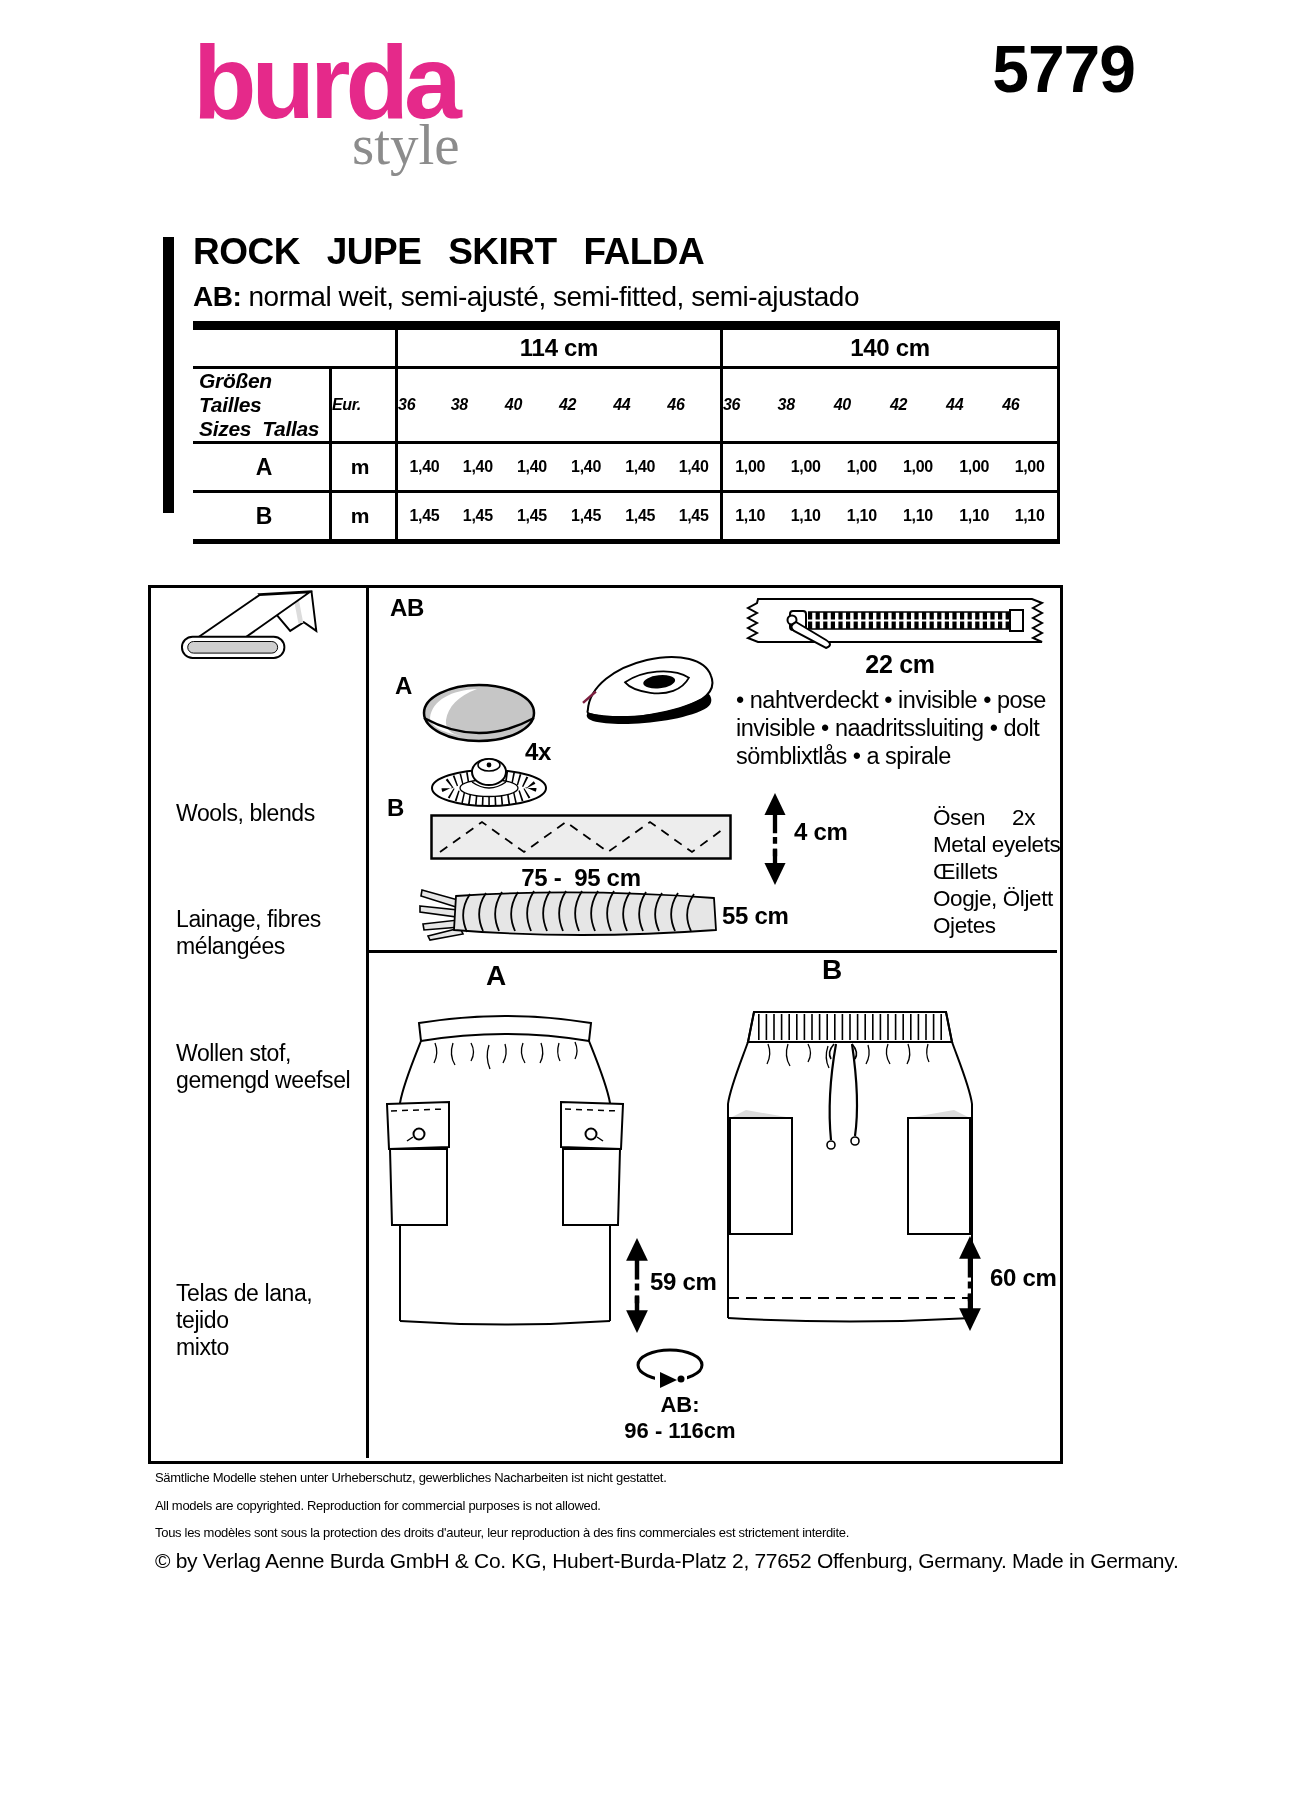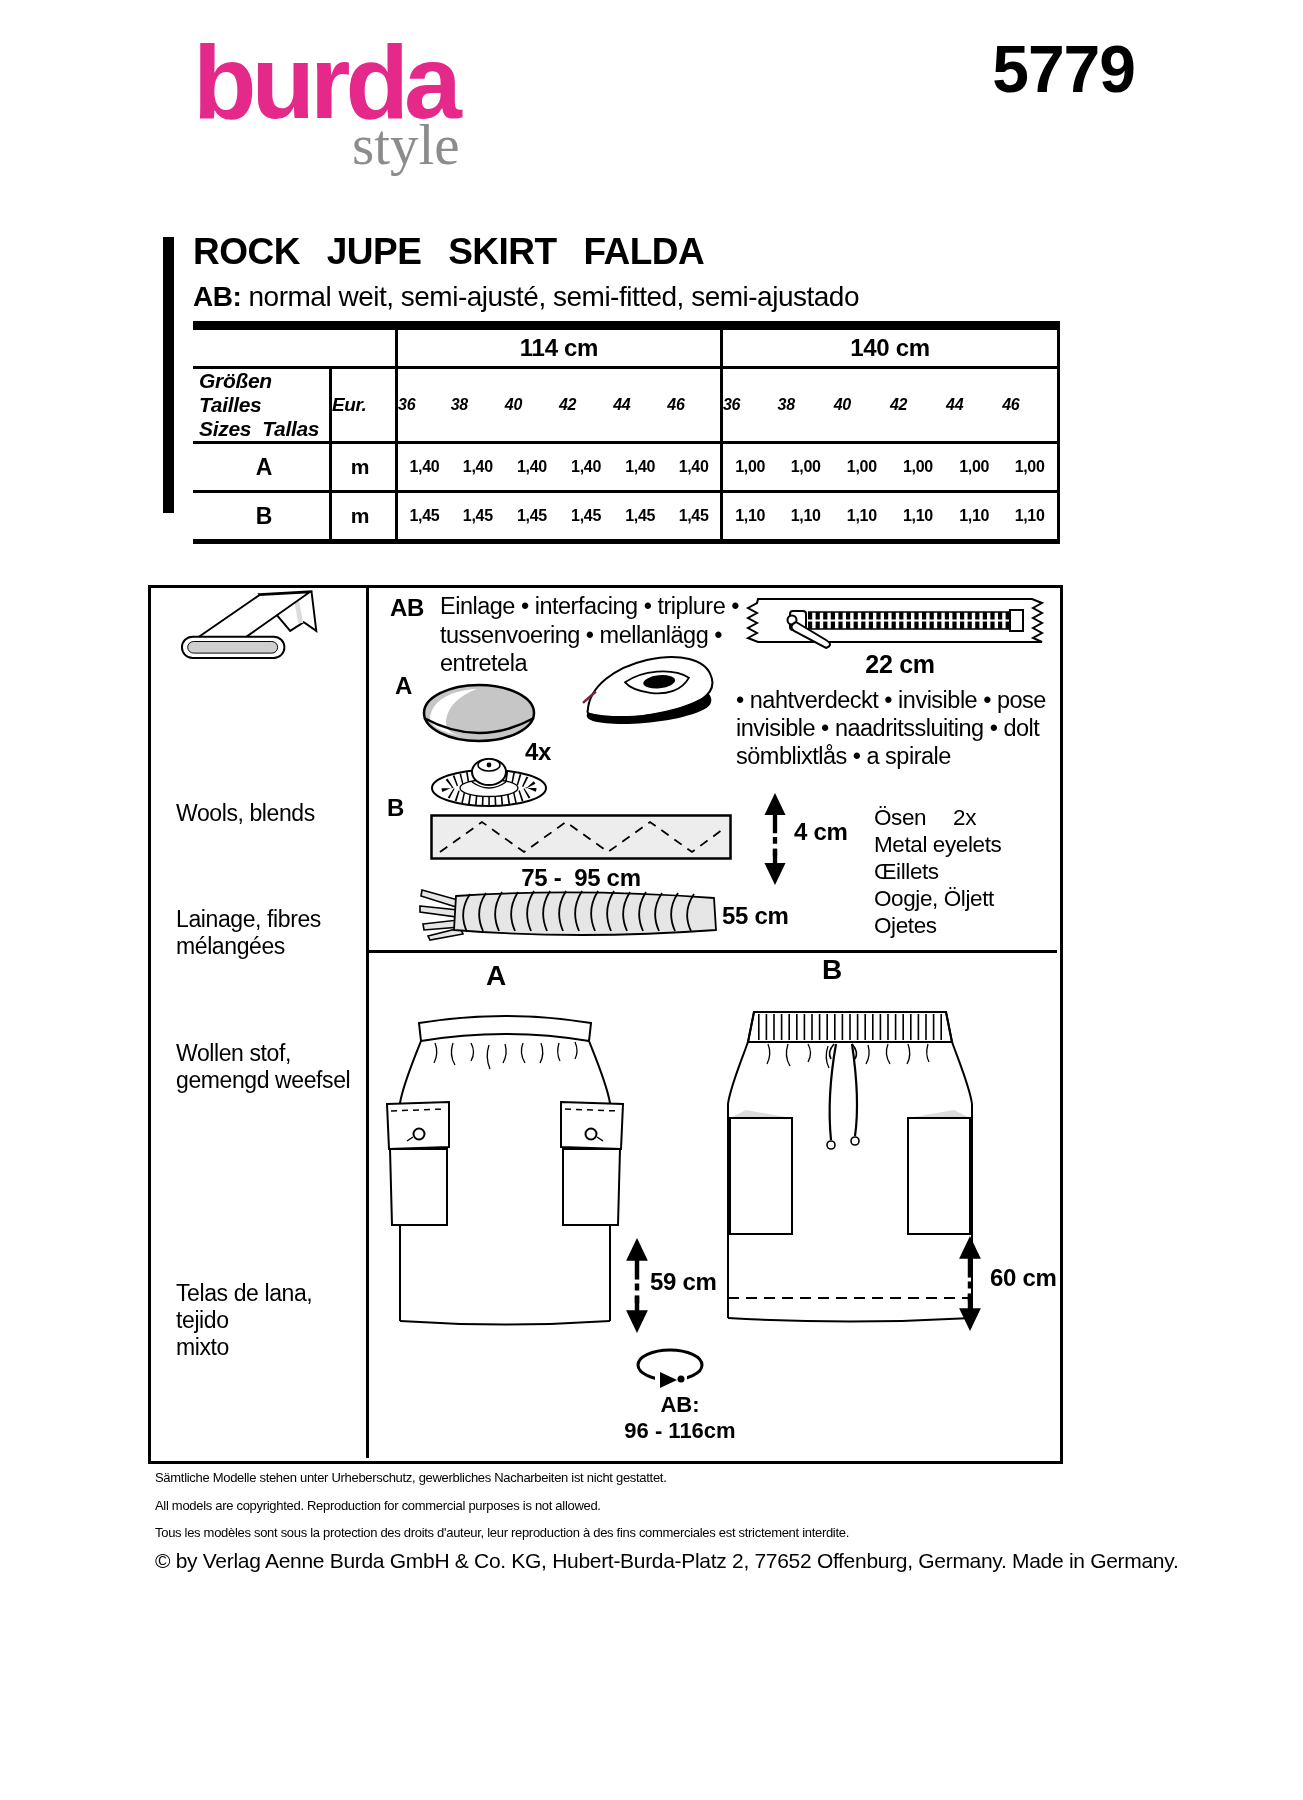--- a/index.html
+++ b/index.html
@@ -24,21 +24,21 @@
   
   table.fab{position:absolute;left:193px;top:321px;width:867px;border-collapse:collapse;
             border-top:9px solid #000;border-bottom:5px solid #000;border-right:3px solid #000;
             table-layout:fixed;}
   table.fab td{padding:0;vertical-align:middle;font-size:16px;letter-spacing:-0.3px;border-bottom:3px solid #000;}
   table.fab .bl{border-left:3px solid #000;}
   table.fab tr.r1 td{height:36px;font-size:24px;font-weight:bold;text-align:center;}
   table.fab tr.r2 td{height:55px;font-weight:bold;font-style:italic;}
   table.fab tr.r3 td,table.fab tr.r4 td{height:46px;text-align:center;font-weight:bold;}
   table.fab td.lab{text-align:left;padding-left:6px;font-weight:normal;font-size:21px;line-height:24px;}
-  table.fab td.eur{font-weight:normal;font-size:19px;margin-left:24px;}
+  table.fab td.eur{font-weight:normal;font-size:16px;margin-left:24px;}
   table.fab td.unit{text-align:right;padding-right:7px;font-weight:normal;font-size:21px;}
   table.fab td.ab{text-align:left;padding-left:6px;font-size:23px;}
 
   
   .panel{left:148px;top:585px;width:909px;height:873px;border:3px solid #000;}
   .vdiv{left:366px;top:585px;width:3px;height:873px;background:#000;}
   .hdiv{left:369px;top:950px;width:688px;height:3px;background:#000;}
 
   .fabrics-item{left:176px;width:185px;font-size:23px;line-height:27px;letter-spacing:-0.4px;}
   .f-de{top:688px;} .f-en{top:800px;} .f-fr{top:906px;} .f-nl{top:1040px;} .f-sv{top:1166px;} .f-es{top:1280px;}
@@ -50,21 +50,21 @@
   .ab-label{left:390px;top:594px;}
   .interfacing{left:440px;top:592px;width:300px;}
   .a-label{left:395px;top:672px;}
   .btn-count{left:525px;top:738px;}
   .b-label{left:387px;top:794px;}
   .zip-len{left:840px;top:650px;width:120px;text-align:center;font-size:25px;}
   .zip-desc{left:736px;top:686px;width:320px;line-height:28px;}
   .elastic-range{left:430px;top:864px;width:302px;text-align:center;}
   .elastic-width{left:794px;top:818px;}
   .cord-len{left:722px;top:902px;}
-  .eyelets{left:874px;top:804px;width:140px;font-size:22.5px;line-height:27px;letter-spacing:-0.4px;}
+  .eyelets{left:933px;top:804px;width:140px;font-size:22.5px;line-height:27px;letter-spacing:-0.4px;}
   .eyelets .row1{display:flex;justify-content:space-between;width:102px;}
 
   .viewA-label{left:486px;top:960px;font-size:28px;font-weight:bold;}
   .viewB-label{left:822px;top:954px;font-size:28px;font-weight:bold;}
   .len-a{left:650px;top:1268px;}
   .len-b{left:990px;top:1264px;}
   .waist-label{left:580px;top:1392px;width:200px;text-align:center;font-size:22px;font-weight:bold;line-height:26px;}
   .waist-range{left:580px;top:1418px;width:200px;text-align:center;font-size:22px;font-weight:bold;}
 
   .footer{left:155px;font-size:13px;letter-spacing:-0.3px;}
@@ -172,23 +172,20 @@
   </svg>
   <div class="abs fabrics-item ml f-en">Wools, blends</div>
   <div class="abs fabrics-item ml f-nl">Wollen stof,
 gemengd weefsel</div>
   <div class="abs fabrics-item ml f-fr">Lainage, fibres
 mélangées</div>
   <div class="abs fabrics-item ml f-es">Telas de lana, tejido
 mixto</div>
 
   <div class="abs lbl24 ab-label">AB</div>
-  <div class="abs note ml interfacing">Einlage • interfacing • triplure •
-tussenvoering • mellanlägg •
-entretela</div>
 
   <div class="abs lbl24 a-label">A</div>
   <svg class="abs" style="left:420px;top:682px;" width="118" height="64" viewBox="0 0 118 64">
     <ellipse cx="59" cy="31" rx="55" ry="28" fill="#c6c6c6" stroke="#000" stroke-width="2.5"></ellipse>
     <path d="M10,36 C12,18 32,8 57,7 C38,14 28,25 26,38 C25,47 31,52 41,54 C26,51 11,46 10,36 Z" fill="#fff"></path>
     <path d="M4,36 Q59,66 114,36" stroke="#000" stroke-width="2.5" fill="none"></path>
   </svg>
   <svg class="abs" style="left:428px;top:750px;" width="122" height="58" viewBox="0 0 122 58">
     <ellipse cx="61" cy="38" rx="57" ry="18" fill="#fff" stroke="#000" stroke-width="2"></ellipse>
     <ellipse cx="61" cy="38" rx="42" ry="12" fill="none" stroke="#000" stroke-width="11" stroke-dasharray="1.6 4.8"></ellipse>

